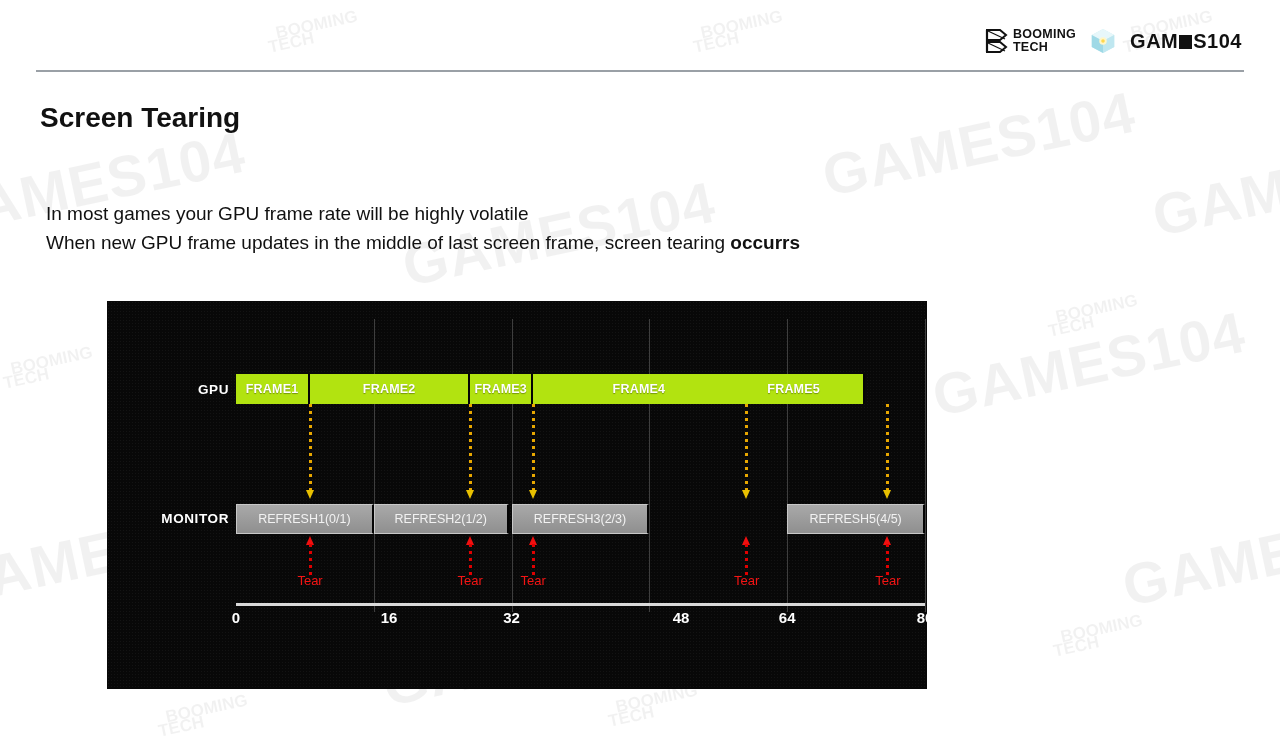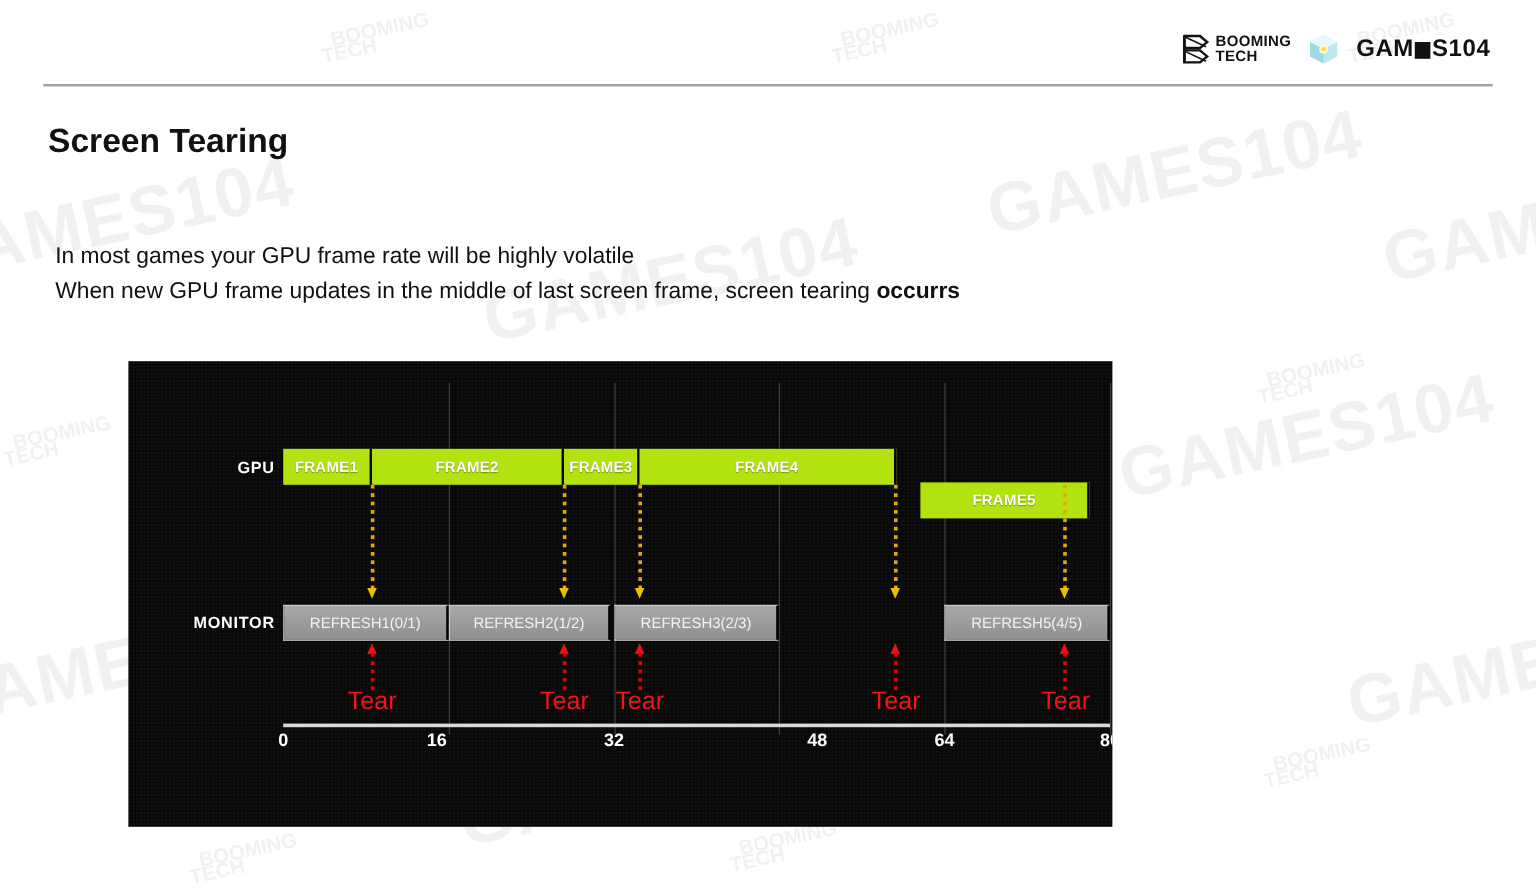--- a/index.html
+++ b/index.html
@@ -205,21 +205,21 @@
   .tarrow .stem {
     position: absolute; left: 0; top: 8px; width: 3px; height: 32px;
     background-image: linear-gradient(#e00000 50%, rgba(0,0,0,0) 0%);
     background-size: 3px 7px;
     background-repeat: repeat-y;
   }
   .tear-label {
     position: absolute;
     top: 272px;
     color: #f51414;
-    font-size: 21px;
+    font-size: 13px;
     font-weight: normal;
     transform: translateX(-50%);
     z-index: 5;
     white-space: nowrap;
   }
 
   .axis-line {
     position: absolute;
     left: 0; top: 302px;
     width: 689px; height: 2.5px;
@@ -330,21 +330,21 @@
     <div class="axis-line"></div>
   <div class="gridline" style="left: 137.8px;"></div>
       <div class="gridline" style="left: 275.6px;"></div>
       <div class="gridline" style="left: 413.4px;"></div>
       <div class="gridline" style="left: 551.2px;"></div>
       <div class="gridline" style="left: 689px;"></div>
       <div class="gpu-block" style="left: 0px; width: 74.0675px;">FRAME1</div>
       <div class="gpu-block" style="left: 74.0675px; width: 160.192px;">FRAME2</div>
       <div class="gpu-block" style="left: 234.26px; width: 62.8713px;">FRAME3</div>
       <div class="gpu-block" style="left: 297.131px; width: 213.59px;">FRAME4</div>
-      <div class="gpu-block" style="left: 531px; width: 141.245px; margin-top: 28px;">FRAME5</div>
+      <div class="gpu-block" style="left: 488px; width: 141.245px;">FRAME5</div>
       <div class="mon-block" style="left: 0px; width: 137.8px;">REFRESH1(0/1)</div>
       <div class="mon-block" style="left: 137.8px; width: 135px;">REFRESH2(1/2)</div>
       <div class="mon-block" style="left: 275.6px; width: 137.8px;">REFRESH3(2/3)</div>
       <div class="mon-block" style="left: 551.2px; width: 137.8px;">REFRESH5(4/5)</div>
       <div class="oarrow" style="left: 72.5675px;">
         <div class="stem"></div>
         <div class="head"></div>
       </div>
       <div class="oarrow" style="left: 232.76px;">
         <div class="stem"></div>
@@ -381,19 +381,19 @@
         <div class="head"></div>
         <div class="stem"></div>
       </div>
       <div class="tear-label" style="left: 510.721px;">Tear</div>
       <div class="tarrow" style="left: 650.466px;">
         <div class="head"></div>
         <div class="stem"></div>
       </div>
       <div class="tear-label" style="left: 651.966px;">Tear</div>
       <div class="axis-tick-label" style="left: 0px;">0</div>
-      <div class="axis-tick-label" style="left: 128px;">16</div>
+      <div class="axis-tick-label" style="left: 153px;">16</div>
       <div class="axis-tick-label" style="left: 275.6px;">32</div>
       <div class="axis-tick-label" style="left: 400px; margin-left: 45px;">48</div>
       <div class="axis-tick-label" style="left: 551.2px;">64</div>
       <div class="axis-tick-label" style="left: 689px;">80</div>
     </div>
 </div>
 
 </body></html>

